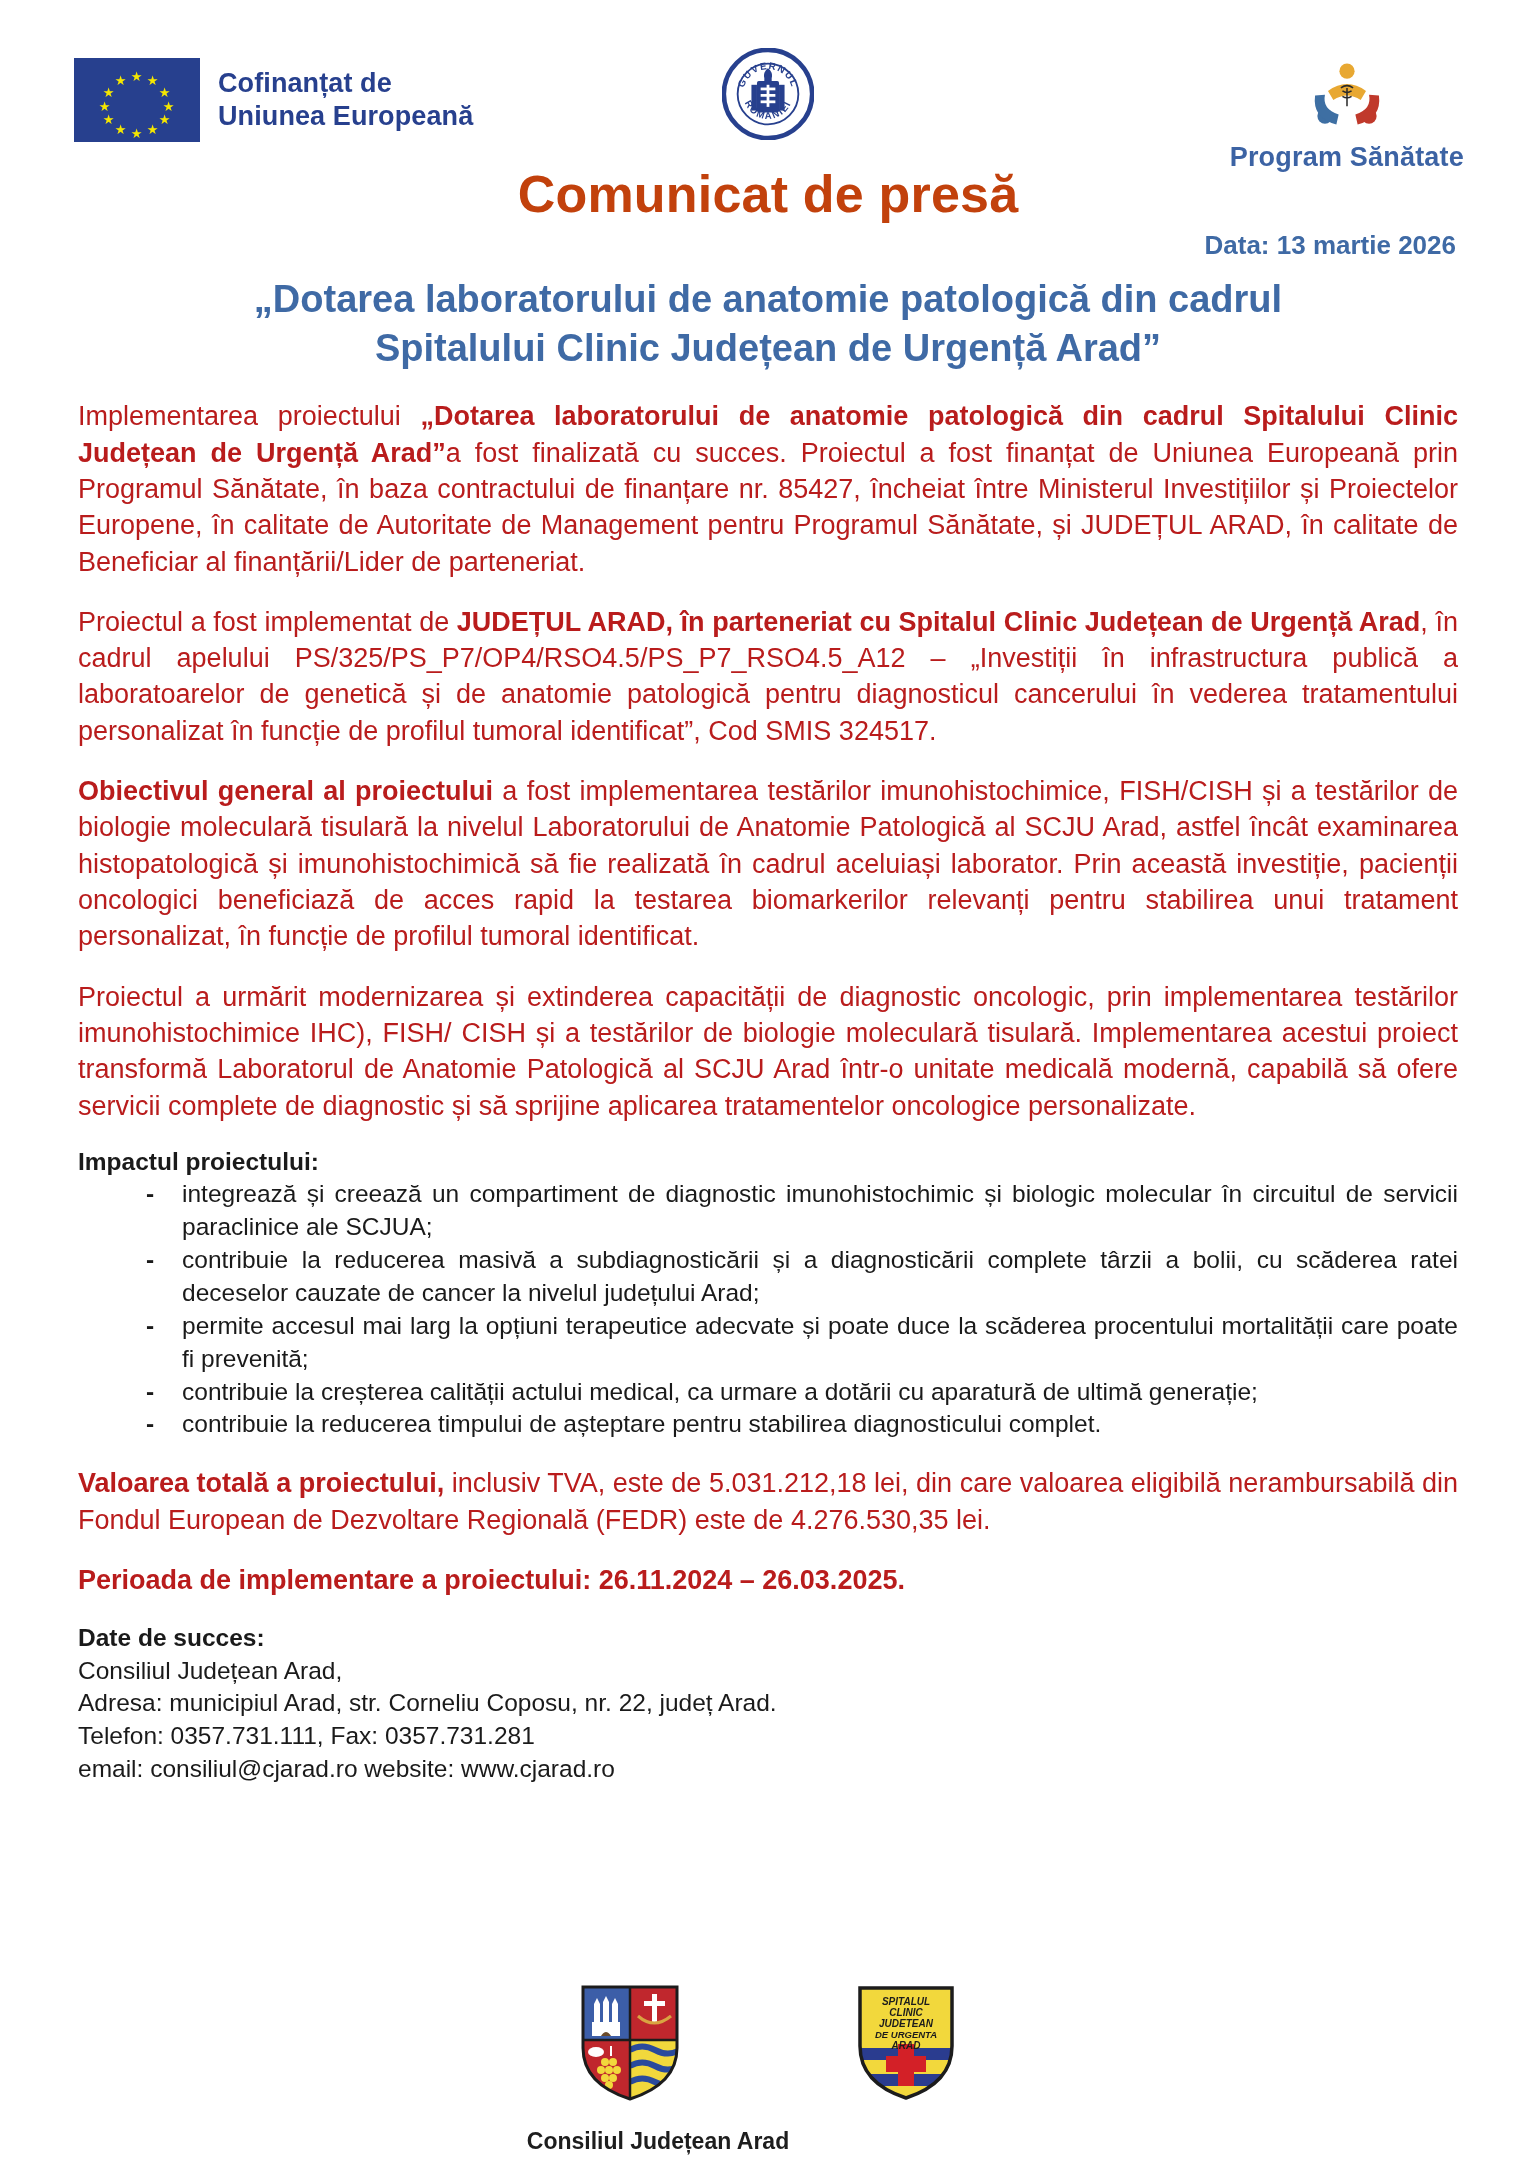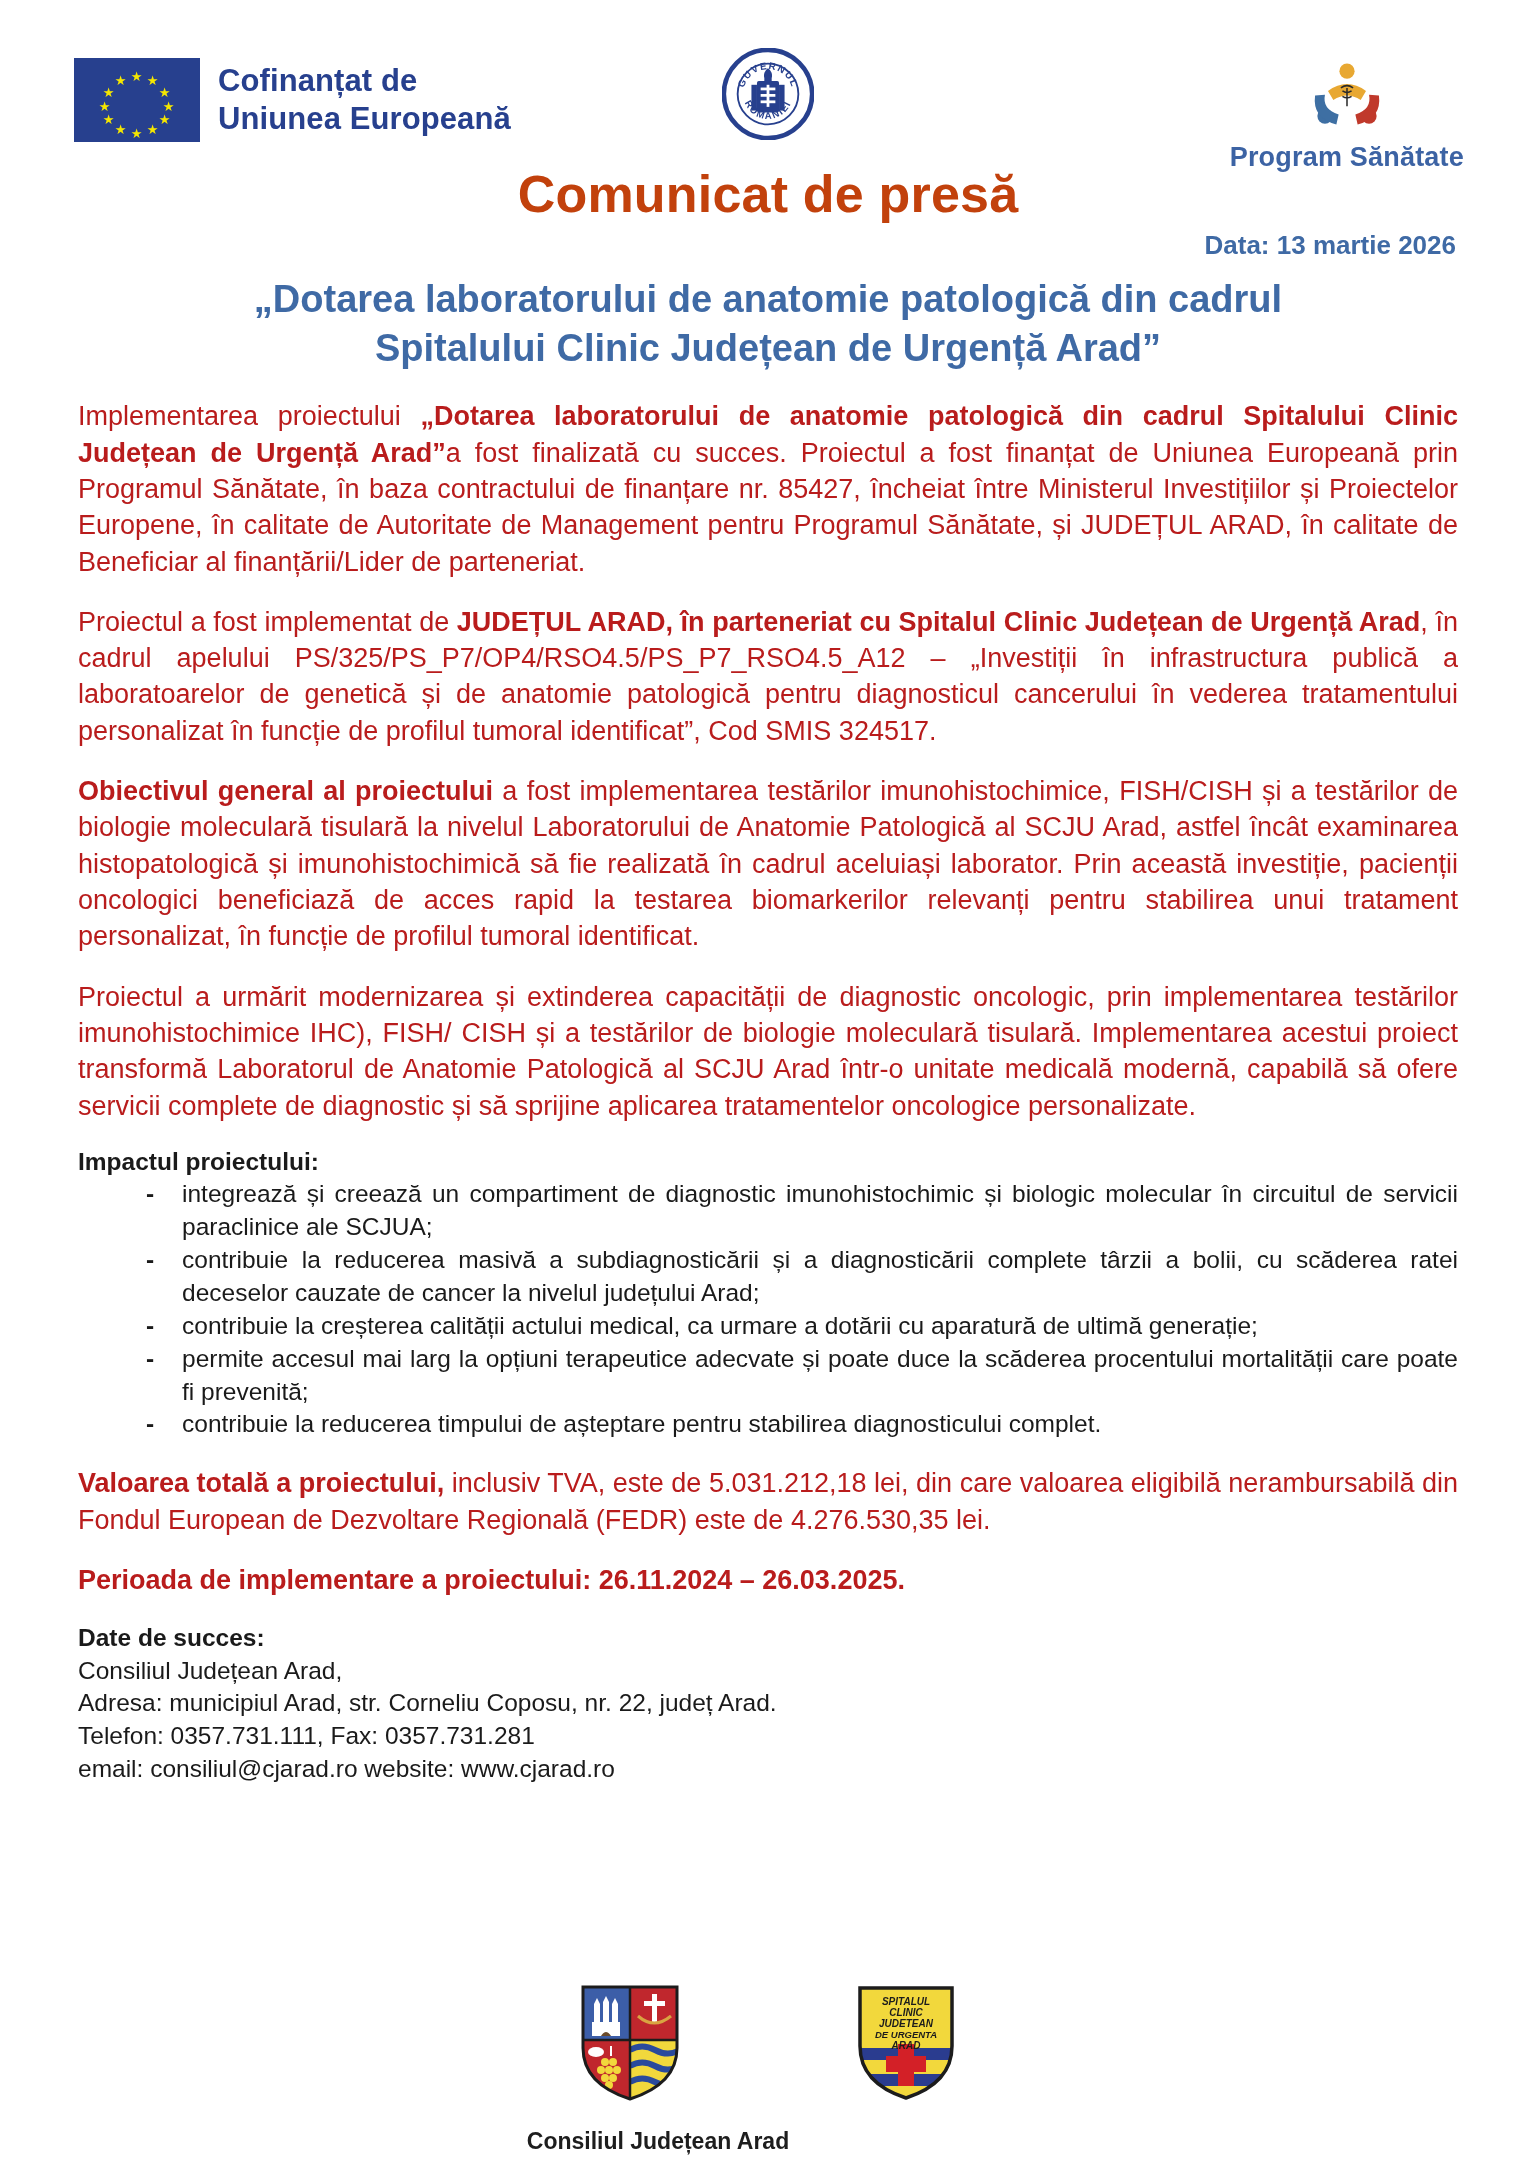--- a/index.html
+++ b/index.html
@@ -44,21 +44,21 @@
     position: absolute;
     color: #f6e700;
     font-size: 13px;
     line-height: 13px;
     width: 13px;
     height: 13px;
     text-align: center;
   }
   .eu-text {
     color: #27408e;
-    font-size: 31px;
+    font-size: 27px;
     line-height: 1.22;
     font-weight: 600;
     letter-spacing: .1px;
   }
 
   .gov-logo {
     position: absolute;
     left: 50%;
     transform: translateX(-50%);
     top: 48px;
@@ -278,22 +278,22 @@
     <p class="para"><span>Proiectul a fost implementat de </span><b>JUDEȚUL ARAD, în parteneriat cu Spitalul Clinic Județean de Urgență Arad</b><span>, în cadrul apelului PS/325/PS_P7/OP4/RSO4.5/PS_P7_RSO4.5_A12 – „Investiții în infrastructura publică a laboratoarelor de genetică și de anatomie patologică pentru diagnosticul cancerului în vederea tratamentului personalizat în funcție de profilul tumoral identificat”, Cod SMIS 324517.</span></p>
 
     <p class="para"><b>Obiectivul general al proiectului</b><span> a fost implementarea testărilor imunohistochimice, FISH/CISH și a testărilor de biologie moleculară tisulară la nivelul Laboratorului de Anatomie Patologică al SCJU Arad, astfel încât examinarea histopatologică și imunohistochimică să fie realizată în cadrul aceluiași laborator. Prin această investiție, pacienții oncologici beneficiază de acces rapid la testarea biomarkerilor relevanți pentru stabilirea unui tratament personalizat, în funcție de profilul tumoral identificat.</span></p>
 
     <p class="para">Proiectul a urmărit modernizarea și extinderea capacității de diagnostic oncologic, prin implementarea testărilor imunohistochimice IHC), FISH/ CISH și a testărilor de biologie moleculară tisulară. Implementarea acestui proiect transformă Laboratorul de Anatomie Patologică al SCJU Arad într-o unitate medicală modernă, capabilă să ofere servicii complete de diagnostic și să sprijine aplicarea tratamentelor oncologice personalizate.</p>
 
     <div class="impact-head">Impactul proiectului:</div>
     <ul class="impact">
       <li>integrează și creează un compartiment de diagnostic imunohistochimic și biologic molecular în circuitul de servicii paraclinice ale SCJUA;</li>
       <li>contribuie la reducerea masivă a subdiagnosticării și a diagnosticării complete târzii a bolii, cu scăderea ratei deceselor cauzate de cancer la nivelul județului Arad;</li>
+      <li>permite accesul mai larg la opțiuni terapeutice adecvate și poate duce la scăderea procentului mortalității care poate fi prevenită;</li>
       <li>contribuie la creșterea calității actului medical, ca urmare a dotării cu aparatură de ultimă generație;</li>
-      <li>permite accesul mai larg la opțiuni terapeutice adecvate și poate duce la scăderea procentului mortalității care poate fi prevenită;</li>
       <li>contribuie la reducerea timpului de așteptare pentru stabilirea diagnosticului complet.</li>
     </ul>
 
     <p class="para"><b>Valoarea totală a proiectului,</b><span> inclusiv TVA, este de 5.031.212,18 lei, din care valoarea eligibilă nerambursabilă din Fondul European de Dezvoltare Regională (FEDR) este de 4.276.530,35 lei.</span></p>
 
     <p class="para"><b>Perioada de implementare a proiectului: 26.11.2024 – 26.03.2025.</b></p>
 
     <div class="contact-block">
       <div class="chead">Date de succes:</div>
       <div>Consiliul Județean Arad,</div>

